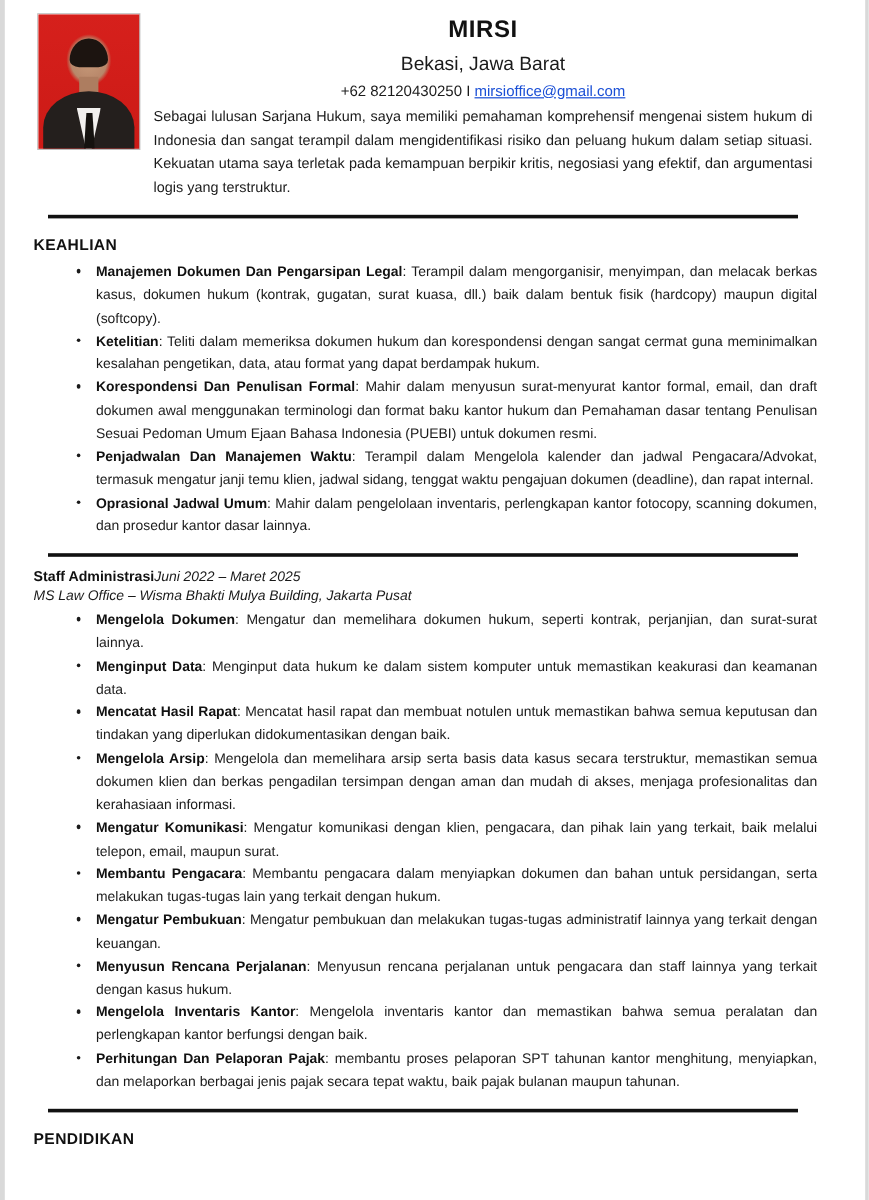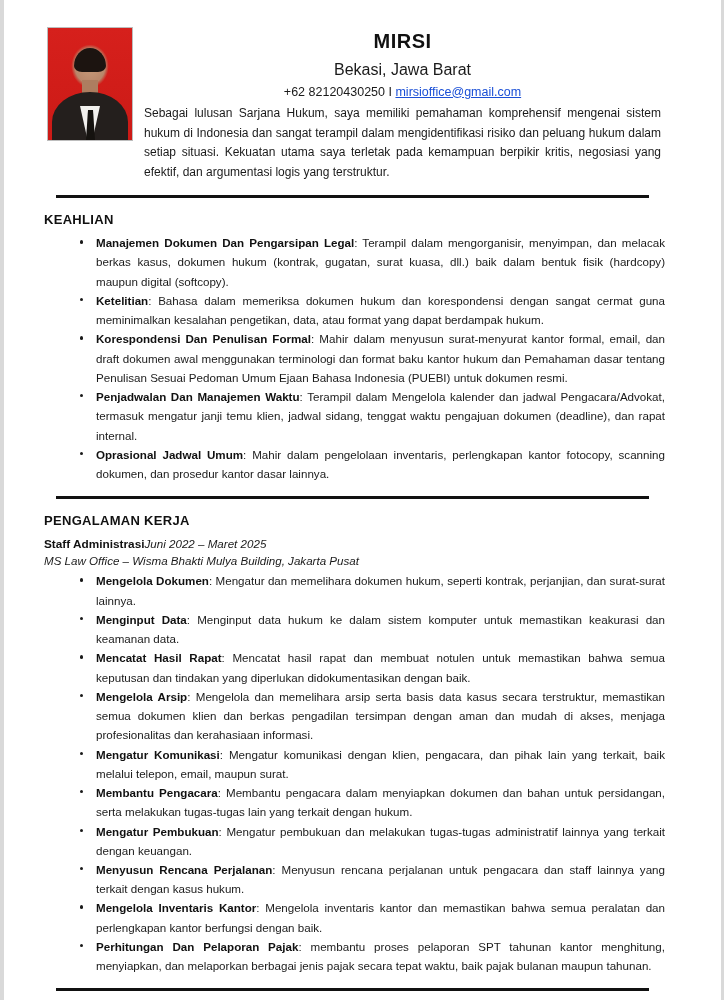--- a/index.html
+++ b/index.html
@@ -15,21 +15,21 @@
   }
 
   .page {
     position: relative;
     width: 724px;
     height: 1000px;
     background: #ffffff;
     box-sizing: border-box;
     border-left: 4px solid #d9d9d9;
     border-right: 3px solid #d9d9d9;
-    padding: 16px;
+    padding: 0;
   }
 
   .inner {
     padding: 8px 40px 0 20px;
   }
 
   
   .header {
     display: flex;
     align-items: flex-start;
@@ -228,28 +228,27 @@
           <span>+62 82120430250</span><span> I </span><a class="email" href="#">mirsioffice@gmail.com</a>
         </div>
         <div class="summary">Sebagai lulusan Sarjana Hukum, saya memiliki pemahaman komprehensif mengenai sistem hukum di Indonesia dan sangat terampil dalam mengidentifikasi risiko dan peluang hukum dalam setiap situasi. Kekuatan utama saya terletak pada kemampuan berpikir kritis, negosiasi yang efektif, dan argumentasi logis yang terstruktur.</div>
       </div>
     </div>
 
     <div class="rule"></div>
     <div class="section-title">KEAHLIAN</div>
     <ul class="bullets" id="skills-list">
         <li><b>Manajemen Dokumen Dan Pengarsipan Legal</b><span>: </span><span>Terampil dalam mengorganisir, menyimpan, dan melacak berkas kasus, dokumen hukum (kontrak, gugatan, surat kuasa, dll.) baik dalam bentuk fisik (hardcopy) maupun digital (softcopy).</span></li>
-        <li><b>Ketelitian</b><span>: </span><span>Bahasa dalam memeriksa dokumen hukum dan korespondensi dengan sangat cermat guna meminimalkan kesalahan pengetikan, data, atau format yang dapat berdampak hukum.</span></li>
+        <li><b>Ketelitian</b><span>: </span><span>Teliti dalam memeriksa dokumen hukum dan korespondensi dengan sangat cermat guna meminimalkan kesalahan pengetikan, data, atau format yang dapat berdampak hukum.</span></li>
         <li><b>Korespondensi Dan Penulisan Formal</b><span>: </span><span>Mahir dalam menyusun surat-menyurat kantor formal, email, dan draft dokumen awal menggunakan terminologi dan format baku kantor hukum dan Pemahaman dasar tentang Penulisan Sesuai Pedoman Umum Ejaan Bahasa Indonesia (PUEBI) untuk dokumen resmi.</span></li>
         <li><b>Penjadwalan Dan Manajemen Waktu</b><span>: </span><span>Terampil dalam Mengelola kalender dan jadwal Pengacara/Advokat, termasuk mengatur janji temu klien, jadwal sidang, tenggat waktu pengajuan dokumen (deadline), dan rapat internal.</span></li>
         <li><b>Oprasional Jadwal Umum</b><span>: </span><span>Mahir dalam pengelolaan inventaris, perlengkapan kantor fotocopy, scanning dokumen, dan prosedur kantor dasar lainnya.</span></li>
       </ul>
 
     <div class="rule"></div>
-    <div class="section-title">PENGALAMAN KERJA</div>
     <div id="experience-list">
         <div class="entry">
           <div class="entry-row">
             <div class="entry-title">Staff Administrasi</div>
             <div class="entry-date">Juni 2022 – Maret 2025</div>
           </div>
           <div class="entry-sub">MS Law Office – Wisma Bhakti Mulya Building, Jakarta Pusat</div>
         </div>
         <ul class="bullets exp-bullets">
           <li><b>Mengelola Dokumen</b><span>: </span><span>Mengatur dan memelihara dokumen hukum, seperti kontrak, perjanjian, dan surat-surat lainnya.</span></li>

